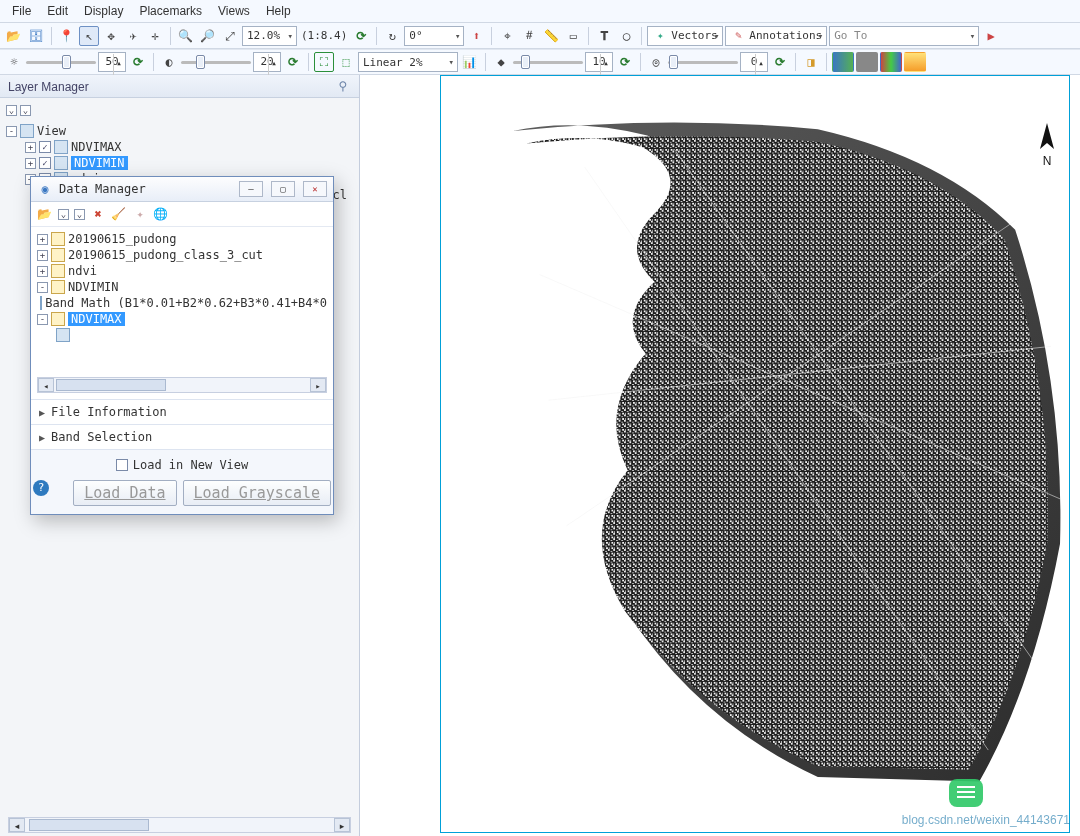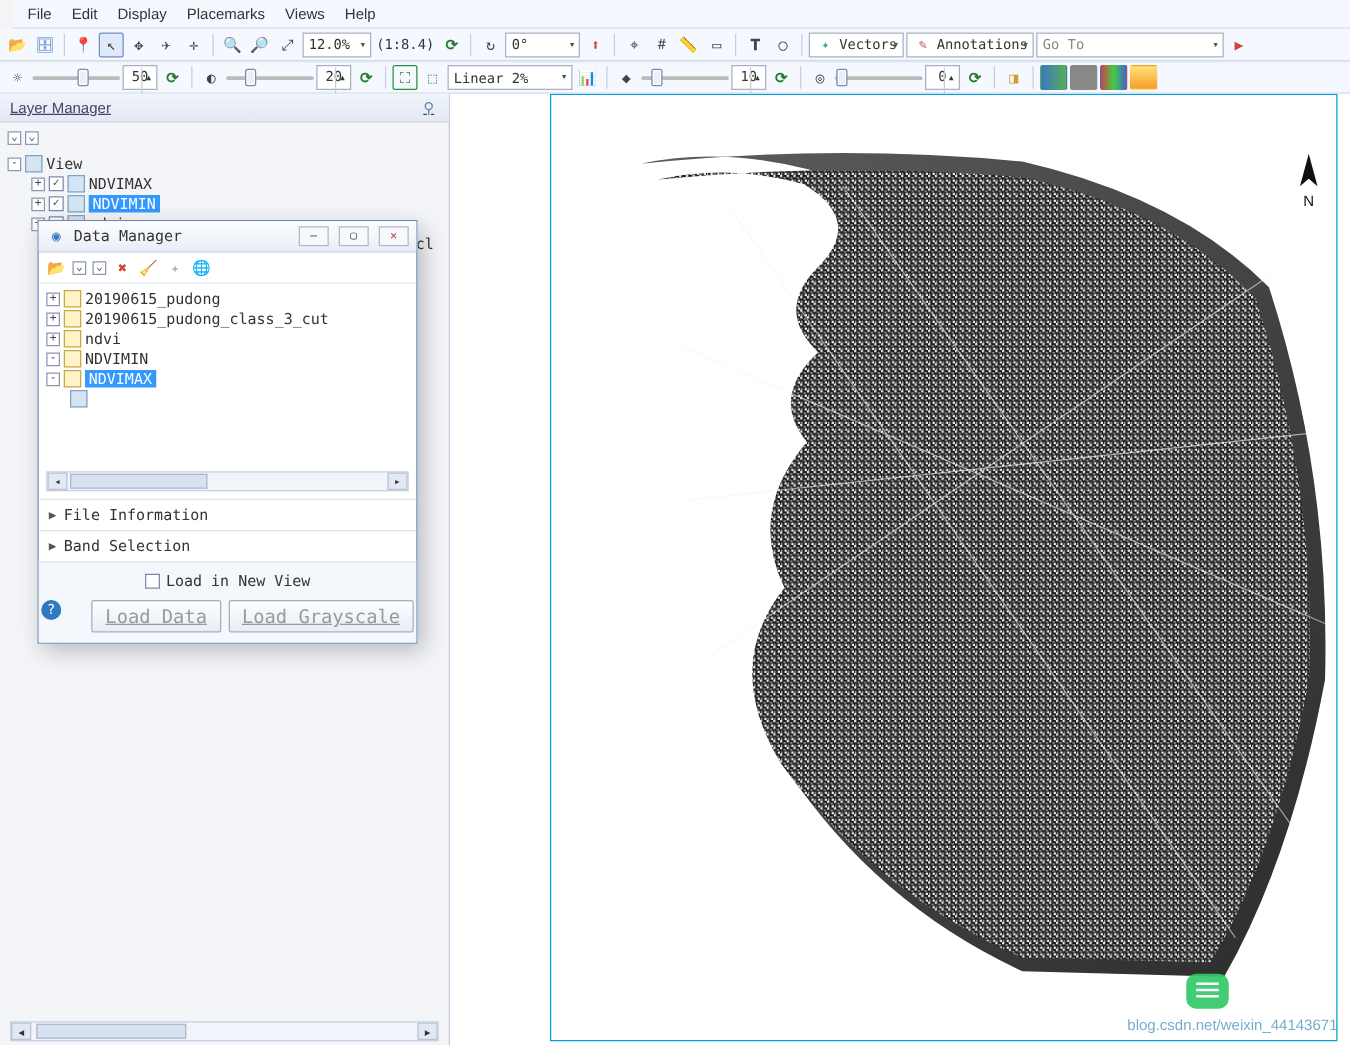--- a/index.html
+++ b/index.html
@@ -14,21 +14,20 @@
     color: #333;
   }
   
   .menubar {
     background: #f5f9ff;
     padding: 2px 6px;
     display: flex;
     gap: 4px;
     border-bottom: 1px solid #d0d8e4;
     font-size: 12px;
-    margin-left: 10px;
   }
   .menubar span { padding: 2px 6px; cursor: default; }
   
   .toolbar {
     display: flex;
     align-items: center;
     gap: 2px;
     padding: 2px 4px;
     background: #f5f9ff;
     border-bottom: 1px solid #d0d8e4;
@@ -76,21 +75,21 @@
   .content { display:flex; height: calc(836px - 20px - 26px - 26px); position:relative; }
   .left-pane {
     width: 360px; background: #f3f5f8; border-right: 1px solid #c4cddd;
     display:flex; flex-direction:column;
     position:relative;
   }
   .panel-header {
     background: linear-gradient(#f0f4fb,#e2e9f4);
     border-bottom: 1px solid #c7d1e0;
     padding: 3px 8px;
-    font-size: 12px; color:#446; display:flex; justify-content:space-between; align-items:center;text-decoration:underline;
+    font-size: 12px; color:#446; display:flex; justify-content:space-between; align-items:flex-end;
   }
   .panel-body { flex:1; padding: 6px; font-family: "SimSun","MS Gothic",monospace; font-size:12px; overflow:hidden; }
   .tree-row { display:flex; align-items:center; gap:3px; padding:1px 0; white-space:nowrap; }
   .twisty { width:11px; height:11px; border:1px solid #8a98b0; background:#fff; font-size:9px;
     line-height:9px; text-align:center; color:#445; }
   .chk { width:12px;height:12px;border:1px solid #7a8aa8;background:#fff;display:inline-flex;align-items:center;justify-content:center;font-size:9px;color:#446;}
   .node-icon { width:14px;height:14px;background:#cfe0d4;border:1px solid #8fae97;}
   .node-icon.folder { background:#fff3c7;border-color:#caa64c;}
   .node-icon.img { background:#d5e4f2;border-color:#7fa3c7;}
   .sel { background:#3399ff;color:#fff;padding:0 3px;}
@@ -459,20 +458,25 @@
         <span class="twisty">+</span>
         <span class="node-icon folder"></span>
         <span>ndvi</span>
       </div>
     <div class="tree-row">
         <span class="twisty">-</span>
         <span class="node-icon folder"></span>
         <span>NDVIMIN</span>
       </div>
     <div class="tree-row">
+        <span class="ind ind1"></span>
+        <span class="node-icon img"></span>
+        <span>Band Math (B1*0.01+B2*0.62+B3*0.41+B4*0</span>
+      </div>
+    <div class="tree-row">
         <span class="twisty">-</span>
         <span class="node-icon folder"></span>
         <span class="sel">NDVIMAX</span>
       </div>
     <div class="tree-row">
         <span class="ind ind1"></span>
         <span class="node-icon img"></span>
       </div>
   </div>
   <div class="hscroll dlg-hscroll">

